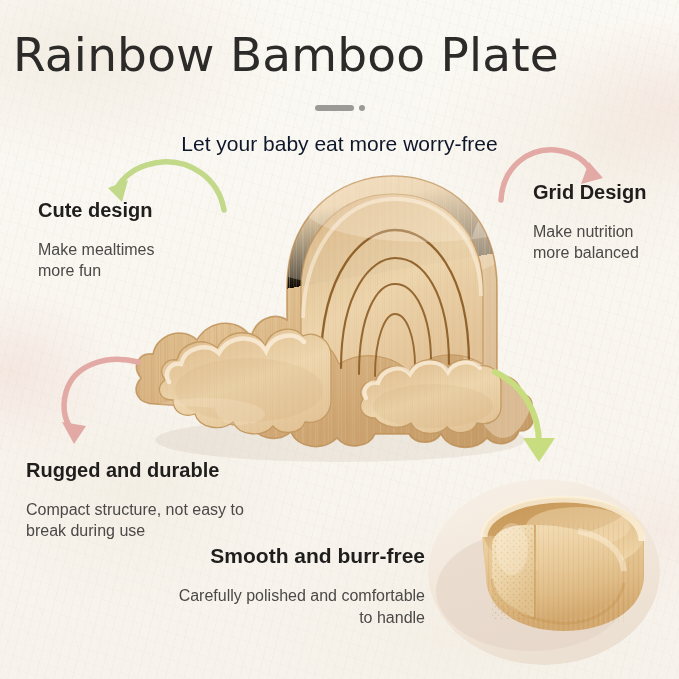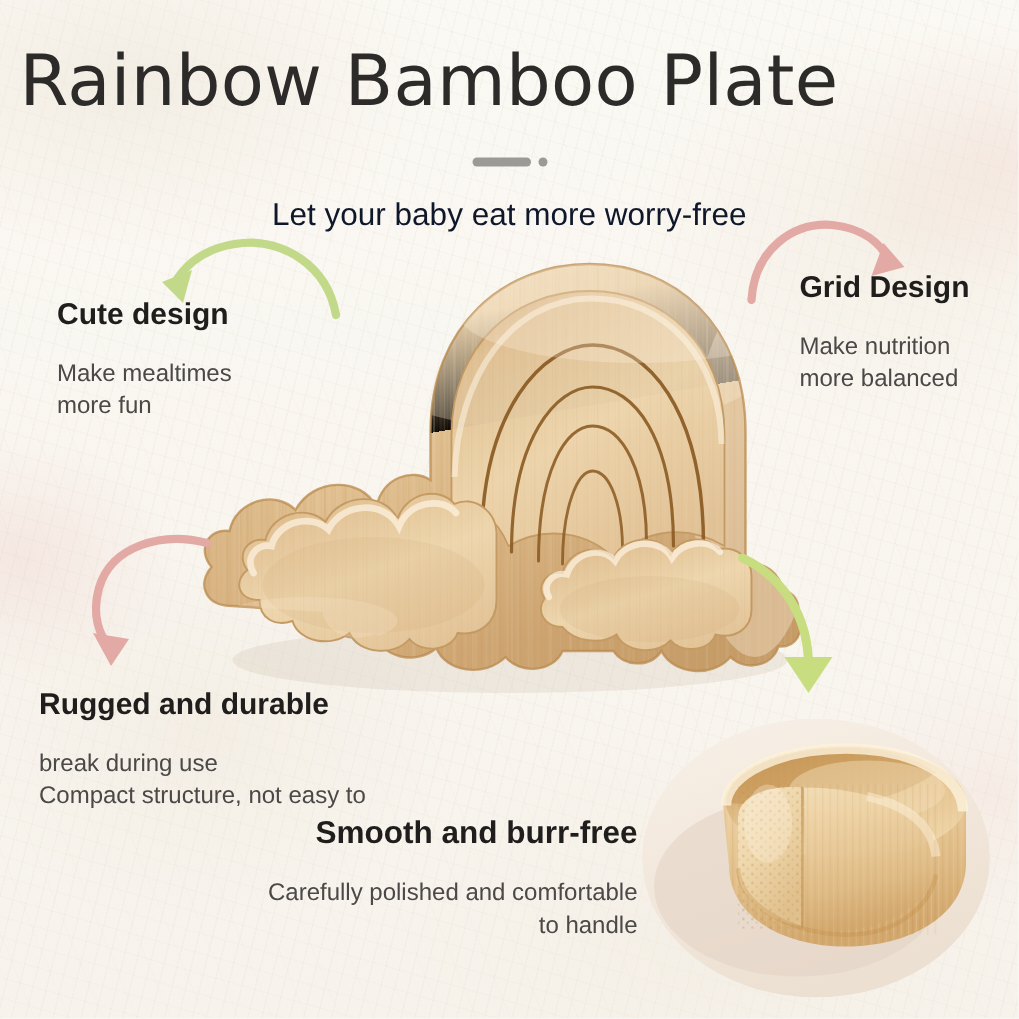--- a/index.html
+++ b/index.html
@@ -397,22 +397,22 @@
   <div class="c-title">Grid Design</div>
   <div class="c-desc">
     <div>Make nutrition</div>
     <div>more balanced</div>
   </div>
 </div>
 
 <div class="callout" id="callout-rugged">
   <div class="c-title">Rugged and durable</div>
   <div class="c-desc">
+    <div>Compact structure, not easy to</div>
     <div>break during use</div>
-    <div>Compact structure, not easy to</div>
   </div>
 </div>
 
 <div class="callout" id="callout-smooth">
   <div class="c-title">Smooth and burr-free</div>
   <div class="c-desc">
     <div>Carefully polished and comfortable</div>
     <div>to handle</div>
   </div>
 </div>

